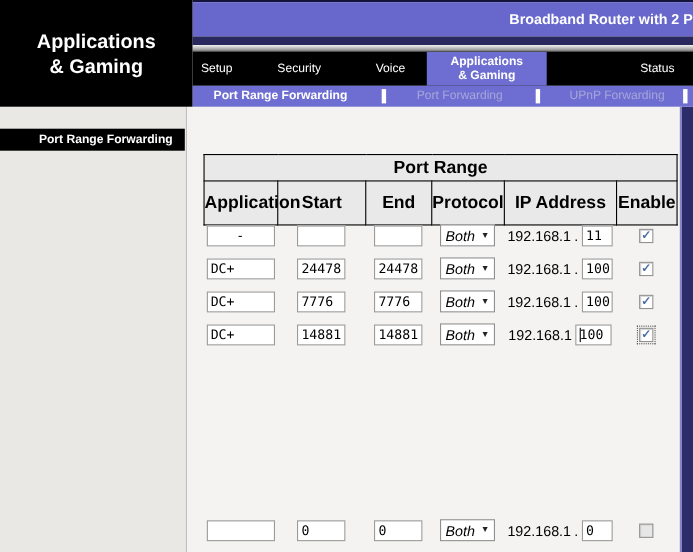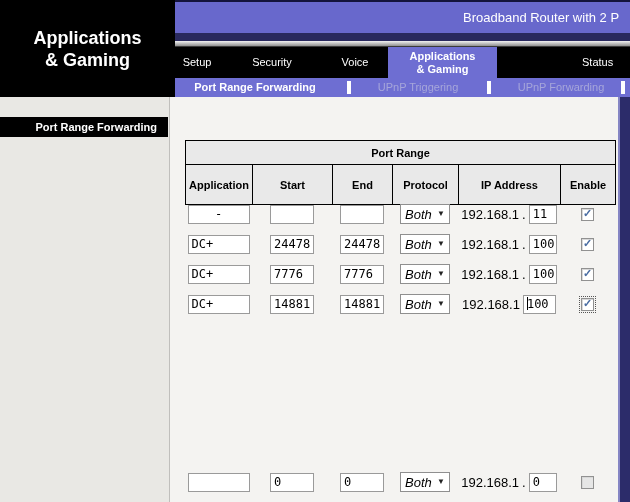--- a/index.html
+++ b/index.html
@@ -16,21 +16,21 @@
     align-items:center; justify-content:center; z-index:3;
   }
   .title-box .t1, .title-box .t2 { font-size:18px; font-weight:bold; line-height:22px; }
 
   
   .banner { position:absolute; left:175px; top:0; width:455px; height:47px; }
   .banner-topline { height:2px; background:#14143c; }
   .banner-main { position:relative; height:31px; background:#6868cc; overflow:hidden; }
   .banner-title {
     position:absolute; left:288px; top:0; line-height:31px;
-    color:#fff; font-size:13px; font-weight:normal; white-space:nowrap;
+    color:#fff; font-size:13px; font-weight:bold; white-space:nowrap;
   }
   .banner-navy { height:8px; background:#29295e; }
   .banner-silver { height:6px; background:linear-gradient(#f2f2f2,#8f8f8f); border-bottom:1px solid #3a3a3a; }
 
   
   .tab-row {
     position:absolute; left:175px; top:47px; width:455px; height:31px;
     background:#000; overflow:hidden; z-index:2;
   }
   .tab {
@@ -73,21 +73,21 @@
   }
 
   
   .right-strip {
     position:absolute; left:618px; top:97px; width:12px; height:405px;
     background:linear-gradient(to right,#8585c4 0px,#8585c4 2px,#2c2c6a 2px);
   }
 
   
   .ptable { position:absolute; left:185px; top:140px; width:430px; border-collapse:collapse; table-layout:fixed; }
-  .ptable th { border:1px solid #000; background:#e9e9e9; font-size:11px; font-weight:bold; color:#000; }
+  .ptable th { border:1px solid #000; background:#e9e9e9; font-size:16px; font-weight:bold; color:#000; }
   .ptable .group-th { height:24px; }
   .ptable .col-th { height:40px; }
 
   
   .rows-wrap { position:absolute; left:185px; width:430px; }
   .rows-top { top:204px; } .rows-bottom { top:472px; }
   .prow { display:flex; height:20px; margin-bottom:10px; align-items:center; }
   .cell { display:flex; align-items:center; justify-content:center; height:20px; }
   .c-app{width:67px;} .c-start{width:80px;} .c-end{width:60px;}
   .c-proto{width:66px;} .c-ip{width:102px;} .c-en{width:55px;}
@@ -157,21 +157,21 @@
         <span>&amp; Gaming</span>
       </div>
       <div class="tab tab-p5">Status</div>
     </div>
 
   <div class="subnav" id="subnav-bar">
     <div class="subnav-sep sep-0"></div>
     <div class="subnav-sep sep-1"></div>
     <div class="subnav-sep sep-2"></div>
   <div class="subnav-item sn-p0 active">Port Range Forwarding</div>
-      <div class="subnav-item sn-p1">UPnP Triggering</div>
+      <div class="subnav-item sn-p1">Port Forwarding</div>
       <div class="subnav-item sn-p2">UPnP Forwarding</div>
     </div>
 
   <div class="sidebar">
     <div class="sidebar-bar">Port Range Forwarding</div>
   </div>
 
   <div class="right-strip"></div>
 
   <table class="ptable">

